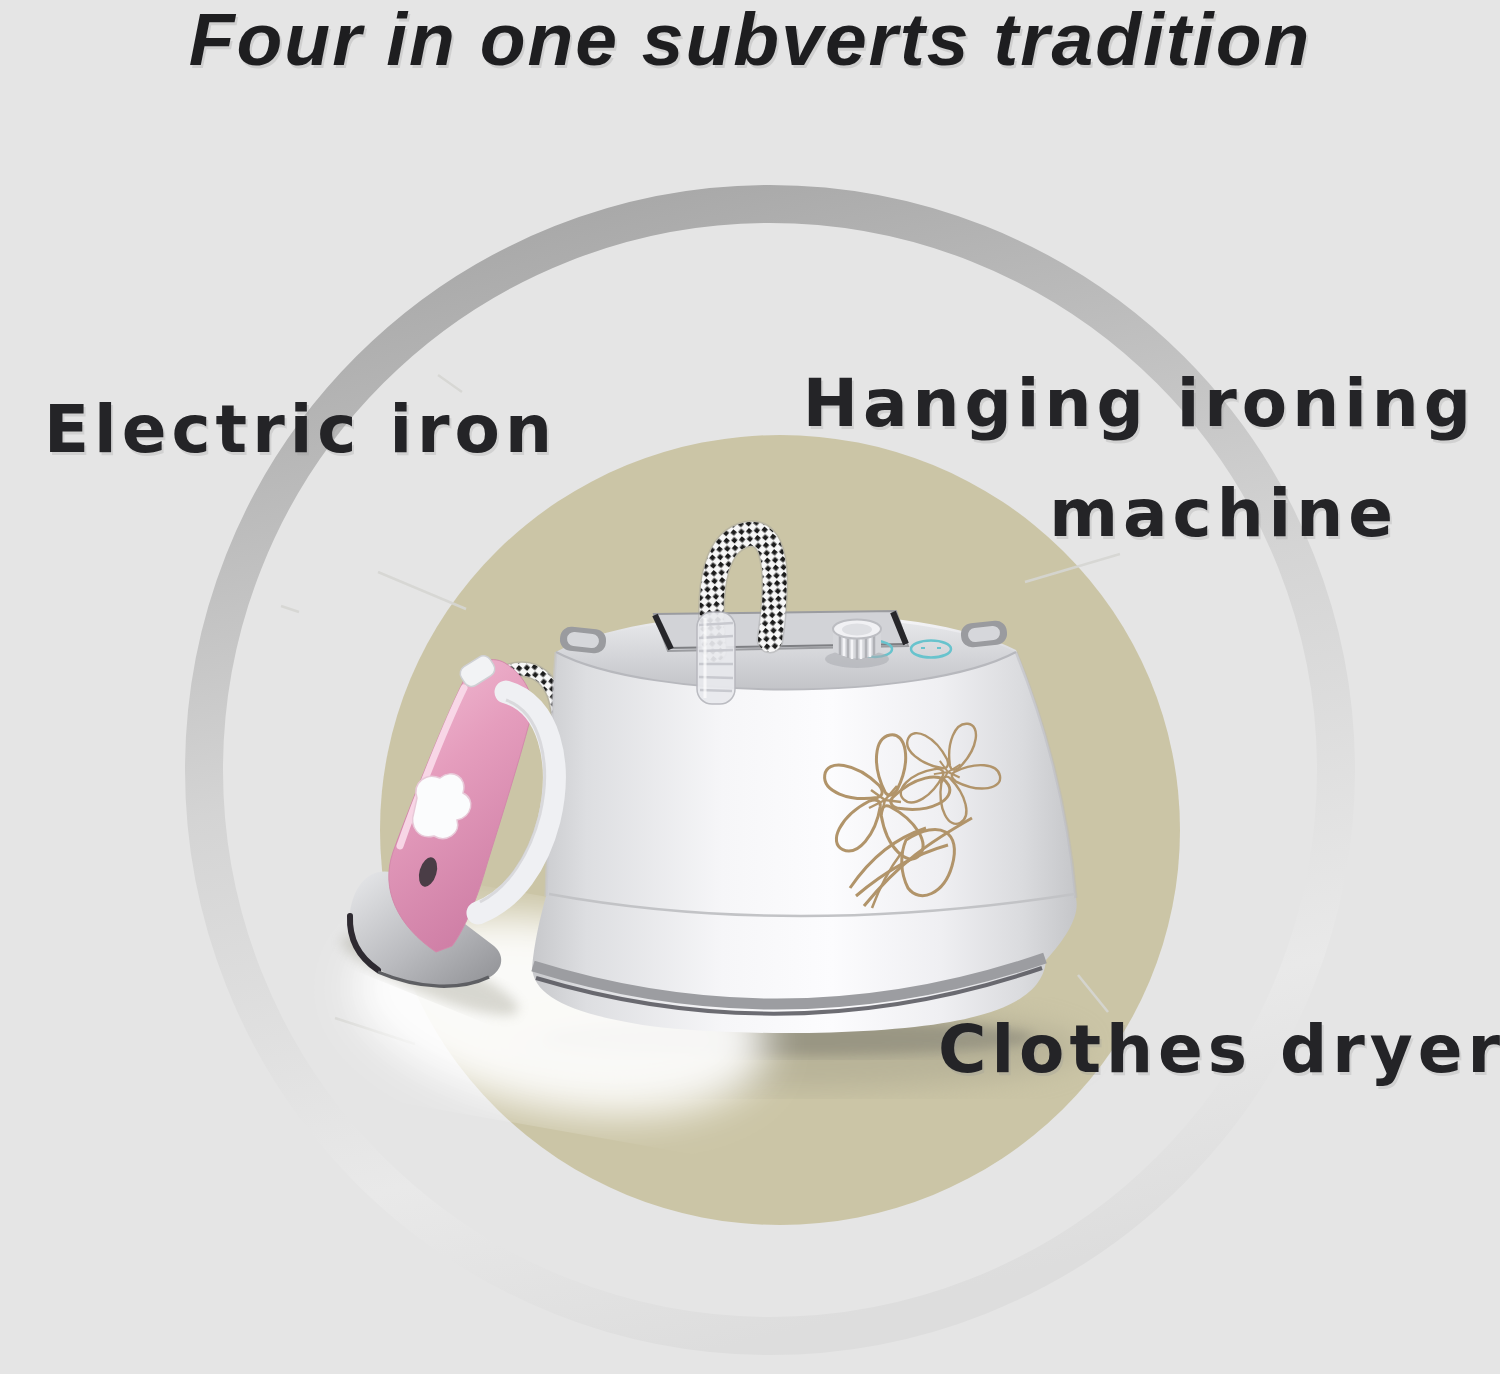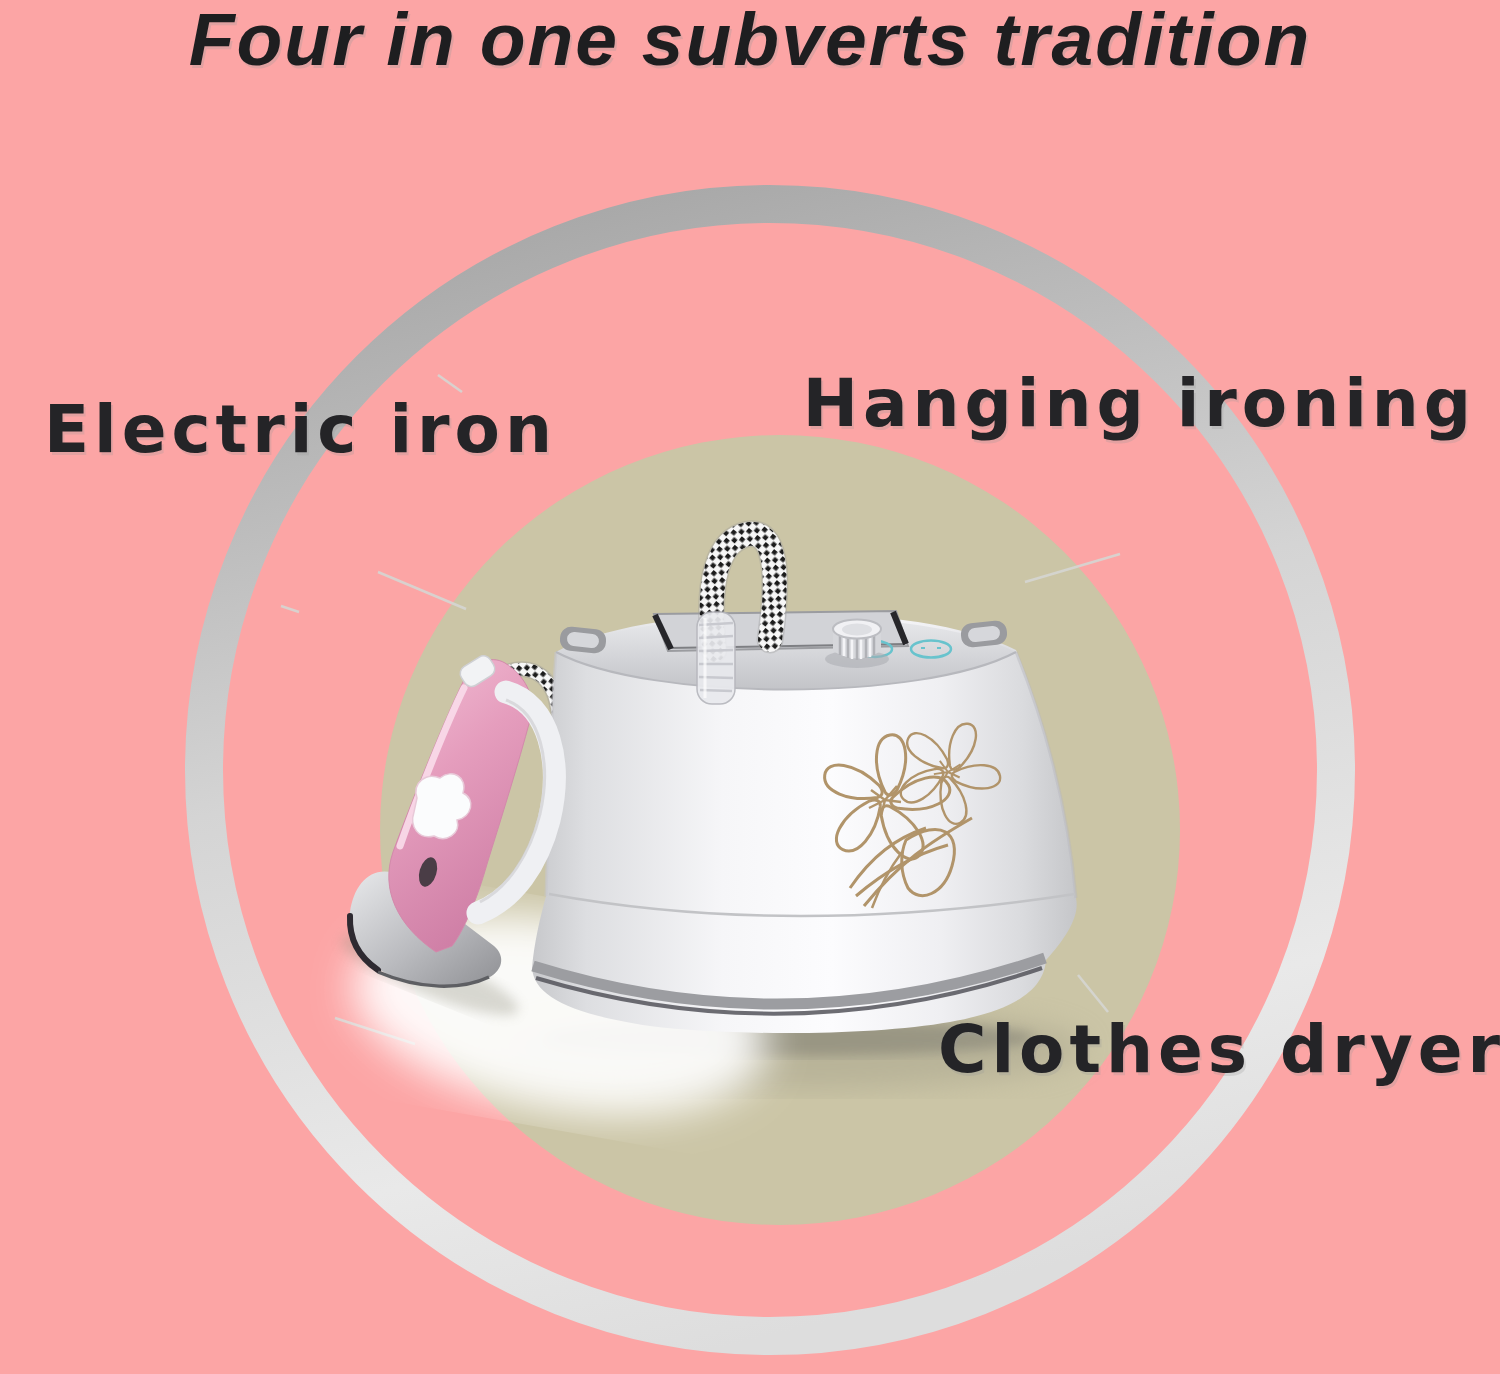--- a/index.html
+++ b/index.html
@@ -1,20 +1,20 @@
 <!DOCTYPE html>
 <html><head>
 <meta charset="utf-8">
 <style>
   html,body{margin:0;padding:0;background:#ffffff;}
   .canvas{
     position:relative;
     width:1500px;
     height:1374px;
-    background:#fca5a5;
+    background:#e5e5e5;
     overflow:hidden;
     font-family:"DejaVu Sans", sans-serif;
   }
   .art{position:absolute;left:0;top:0;width:1500px;height:1374px;}
   .lbl{
     position:absolute;
     font-weight:bold;
     color:#242427;
     font-size:66px;
     letter-spacing:5px;
@@ -214,14 +214,15 @@
       <ellipse cx="428" cy="872" rx="8.5" ry="15" fill="#4a3d46" transform="rotate(16 428 872)"></ellipse>
       <g transform="rotate(-32 478 672)">
         <rect x="461" y="660" width="34" height="22" rx="8" fill="#f2f3f5" stroke="#cfd0d4" stroke-width="1.5"></rect>
       </g>
     </g>
   </svg>
 
   <div class="title">Four in one subverts tradition</div>
   <div class="lbl lbl-electric">Electric iron</div>
   <div class="lbl lbl-hang1">Hanging ironing</div>
+  <div class="lbl lbl-hang2">machine</div>
   <div class="lbl lbl-clothes">Clothes dryer</div>
 </div>
 
 </body></html>

